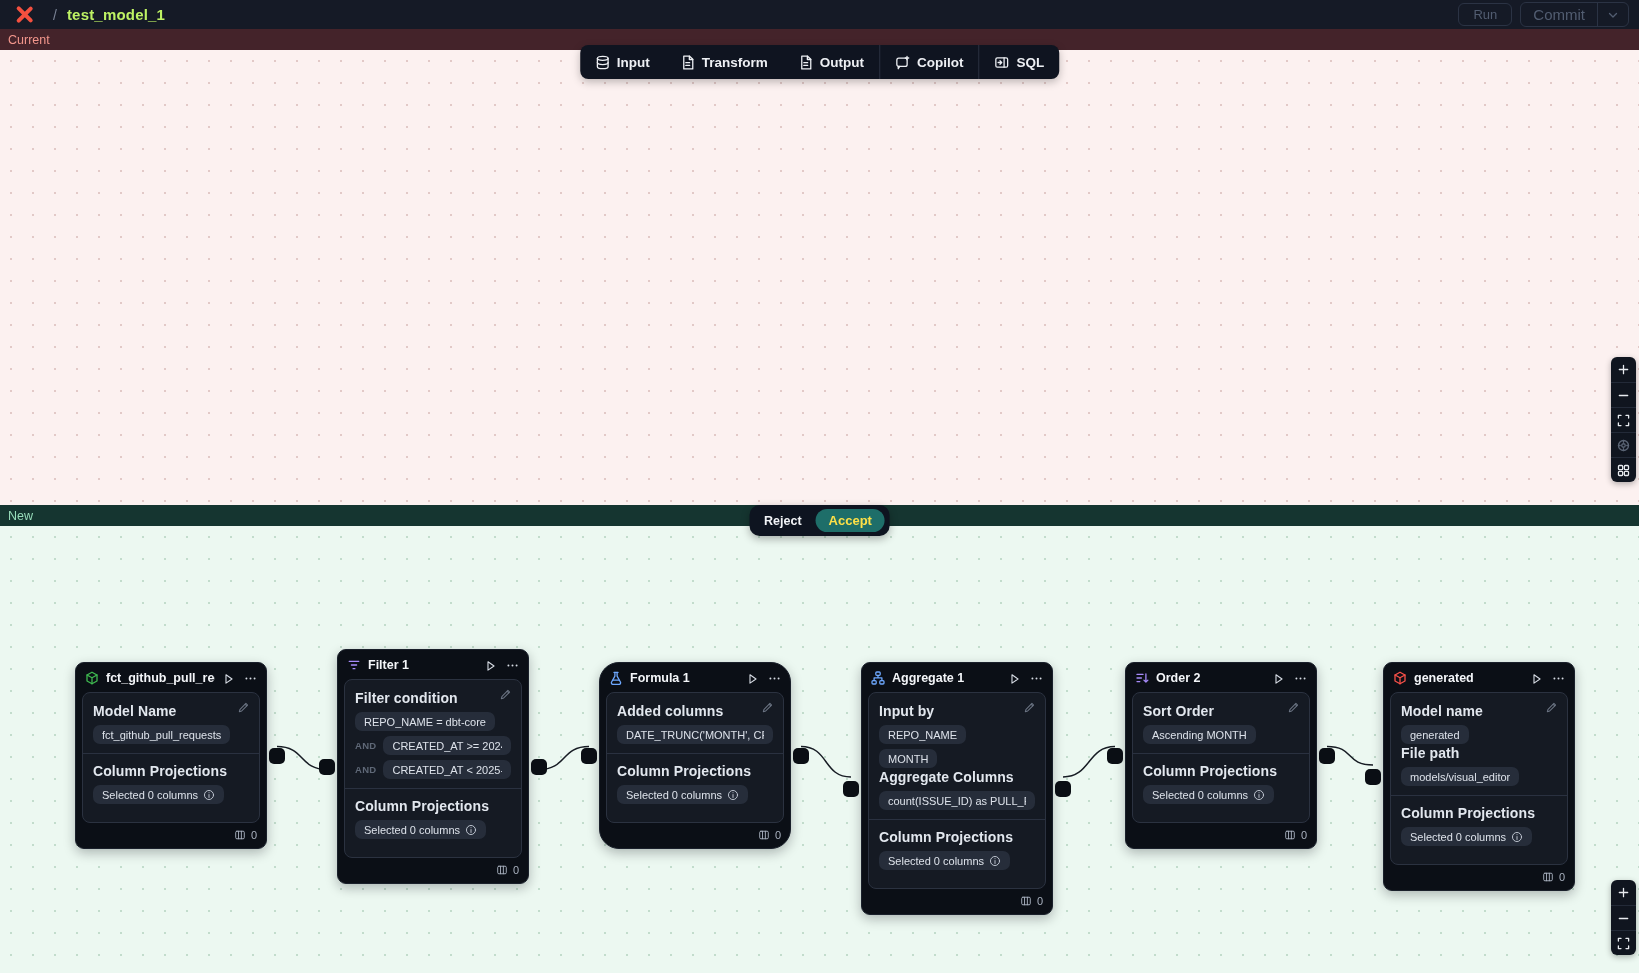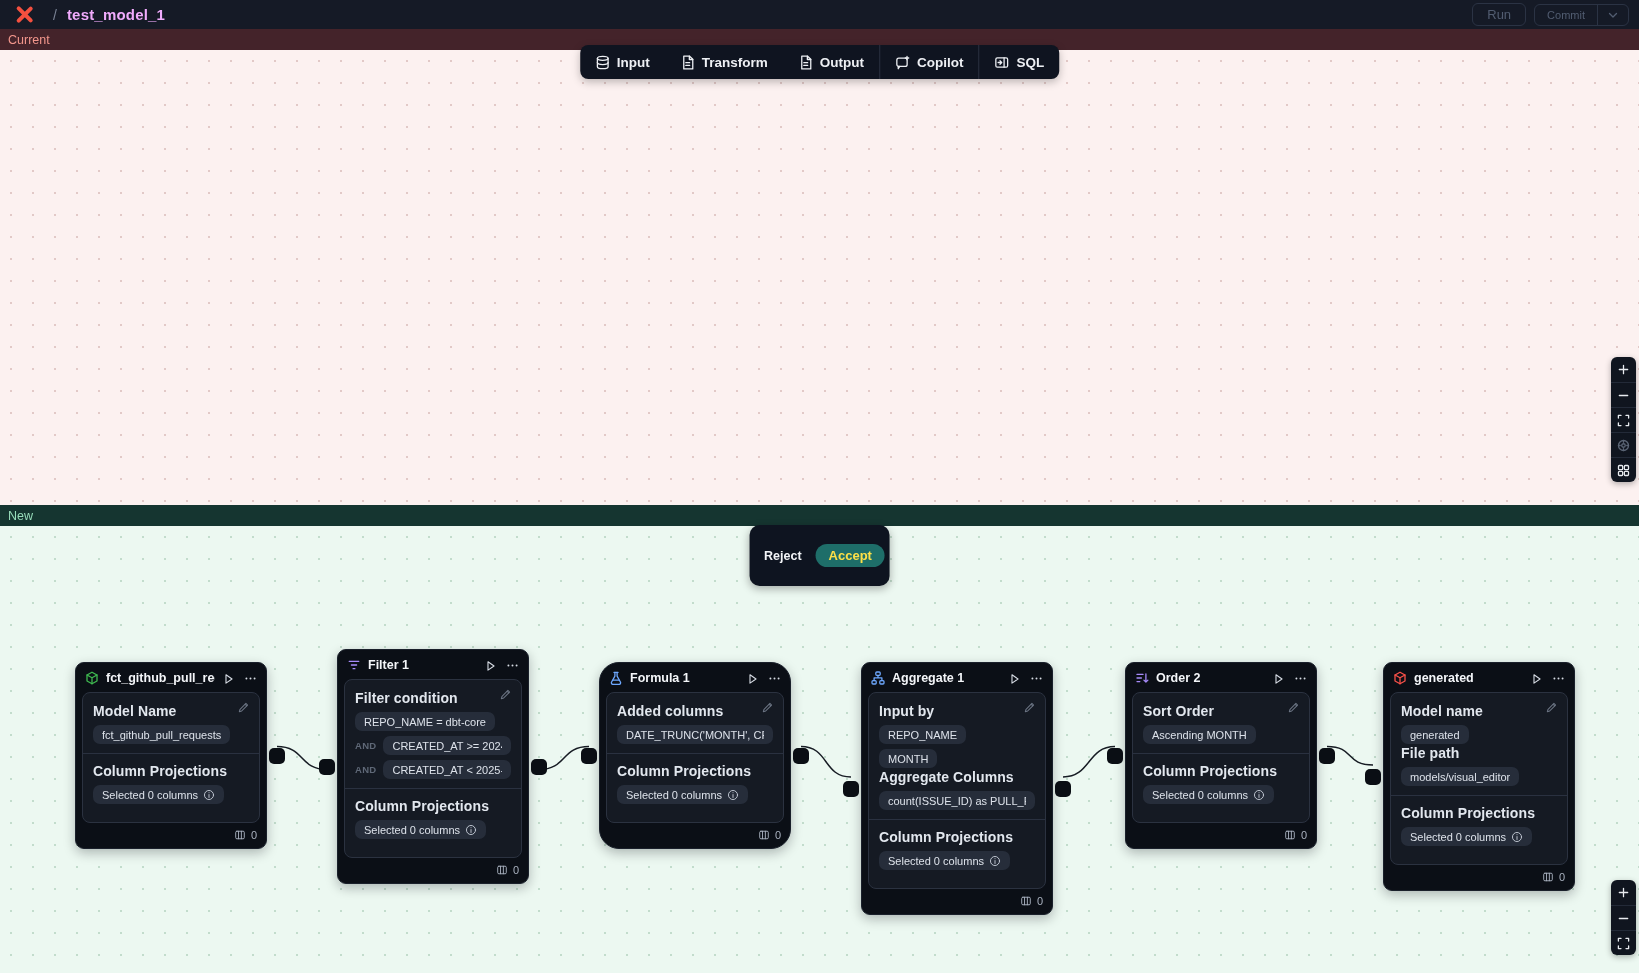--- a/index.html
+++ b/index.html
@@ -4,26 +4,26 @@
 <style>
   * { box-sizing: border-box; margin: 0; padding: 0; }
   html, body { width: 1639px; height: 973px; overflow: hidden; background: #151a26;
     font-family: "Liberation Sans", sans-serif; }
   .app { position: relative; width: 1639px; height: 973px; display: flex; flex-direction: column; }
 
   
   .header { height: 29px; background: #151a26; display: flex; align-items: center; padding: 0 10px; flex: 0 0 auto; }
   .logo { display: flex; align-items: center; margin: 0 8px 0 4px; }
   .path-sep { color: #7b8496; font-size: 14px; margin: 0 10px; }
-  .title { color: #f0abfc; font-size: 15px; font-weight: 700; letter-spacing: .2px; }
+  .title { color: #bef264; font-size: 15px; font-weight: 700; letter-spacing: .2px; }
   .header-actions { margin-left: auto; display: flex; gap: 8px; align-items: center; }
   .btn-ghost { background: transparent; border: 1px solid #2b3344; color: #525d71; font-size: 13px;
     border-radius: 6px; padding: 3px 14px; font-family: inherit; cursor: default; }
   .btn-split { display: inline-flex; align-items: stretch; border: 1px solid #2b3344; border-radius: 6px; overflow: hidden; }
-  .btn-split .seg { background: transparent; border: none; color: #525d71; font-size: 11px; padding: 3px 12px;
+  .btn-split .seg { background: transparent; border: none; color: #525d71; font-size: 15px; padding: 3px 12px;
     font-family: inherit; cursor: default; display: flex; align-items: center; }
   .btn-split .seg + .seg { border-left: 1px solid #2b3344; padding: 3px 8px; }
 
   
   .pane { position: relative; flex: 0 0 auto; }
   .tab-bar { height: 21px; display: flex; align-items: center; padding: 0 8px; font-size: 12.5px; }
   .tab-bar.current { background: #44232a; color: #f2968c; }
   .tab-bar.new { background: #153530; color: #97dcba; }
   .canvas { position: relative; width: 100%; }
   .canvas.pink { height: 455px; background-color: #fcf1f0;
@@ -33,23 +33,23 @@
 
   
   .toolbar { position: absolute; top: 16px; left: 50%; transform: translateX(-50%);
     background: #0f1420; border-radius: 8px; display: flex; align-items: stretch; height: 34px;
     box-shadow: 0 3px 8px rgba(0,0,0,.25); z-index: 6; }
   .toolbar .tb-item { display: flex; align-items: center; gap: 7px; padding: 0 15px; color: #eef0f4;
     font-size: 13.5px; font-weight: 600; background: transparent; border: none; font-family: inherit; cursor: pointer; }
   .toolbar .tb-div { width: 1px; background: #2a3140; margin: 0; }
 
   
-  .diff-actions { position: absolute; top: 20px; left: 50%; transform: translateX(-50%);
+  .diff-actions { position: absolute; top: 0; left: 50%; transform: translateX(-50%);
     background: #0e1420; border-radius: 10px; display: flex; gap: 4px;
-    padding: 19px 5px; z-index: 7; box-shadow: 0 3px 8px rgba(0,0,0,.3); }
+    padding: 4px 5px; z-index: 7; box-shadow: 0 3px 8px rgba(0,0,0,.3); }
   .btn-reject { background: transparent; border: none; color: #f2f4f7; font-size: 12.5px; font-weight: 600;
     padding: 3px 10px; font-family: inherit; cursor: pointer; }
   .btn-accept { border: none; color: #fde047; font-size: 13px; font-weight: 700;
     padding: 4px 13px; border-radius: 13px; font-family: Liberation Sans, sans-serif; cursor: pointer; }
 
   
   .ctrl-stack { position: absolute; right: 3px; width: 25px; background: #10151f; border-radius: 6px;
     display: flex; flex-direction: column; overflow: hidden; z-index: 6; box-shadow: 0 2px 6px rgba(0,0,0,.3); }
   .ctrl-stack.top { top: 328px; }
   .ctrl-stack.bottom { top: 375px; }

